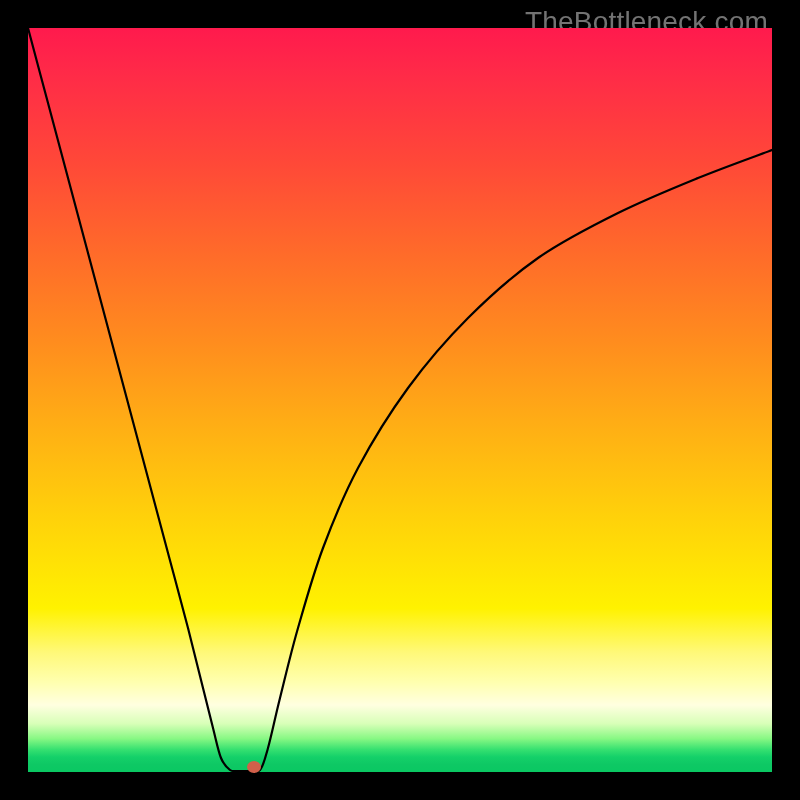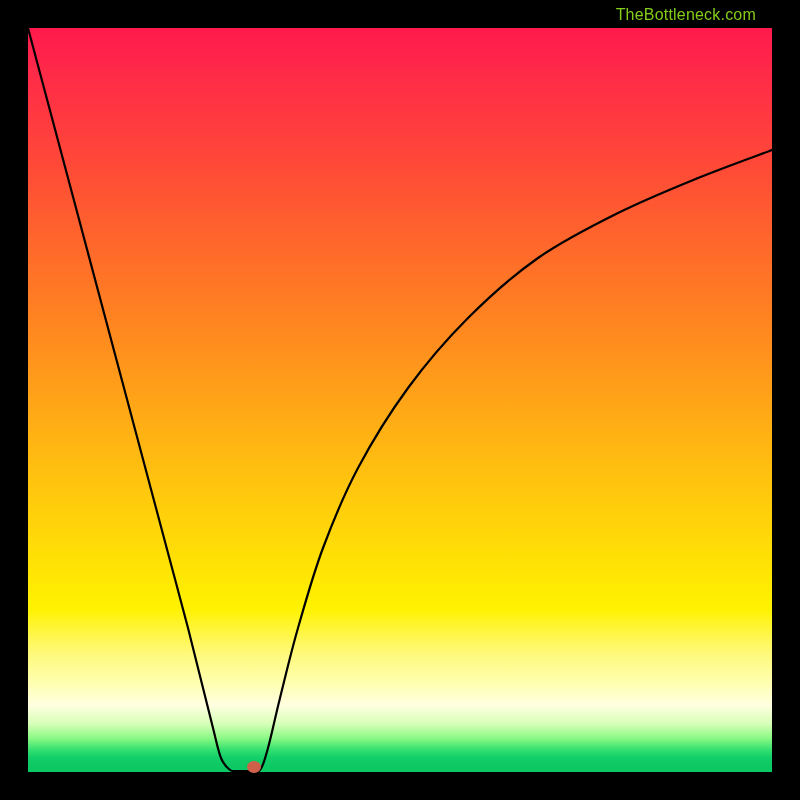--- a/index.html
+++ b/index.html
@@ -38,25 +38,25 @@
       #ffffe0 91%,
       #d8ffb8 93.5%,
       #88f884 95.5%,
       #35e070 97%,
       #14d069 98%,
       #0ec864 99%,
       #0ac862 100%);
   }
   .watermark {
     position: absolute;
-    right: 44px;
+    right: 32px;
     top: 6px;
     font-family: Arial, Helvetica, sans-serif;
-    font-size: 16px;
-    color: #84cc16;
+    font-size: 28px;
+    color: #737373;
     letter-spacing: 0.2px;
     user-select: none;
   }
   svg.curve {
     position: absolute;
     left: 0;
     top: 0;
     width: 744px;
     height: 744px;
     overflow: visible;

